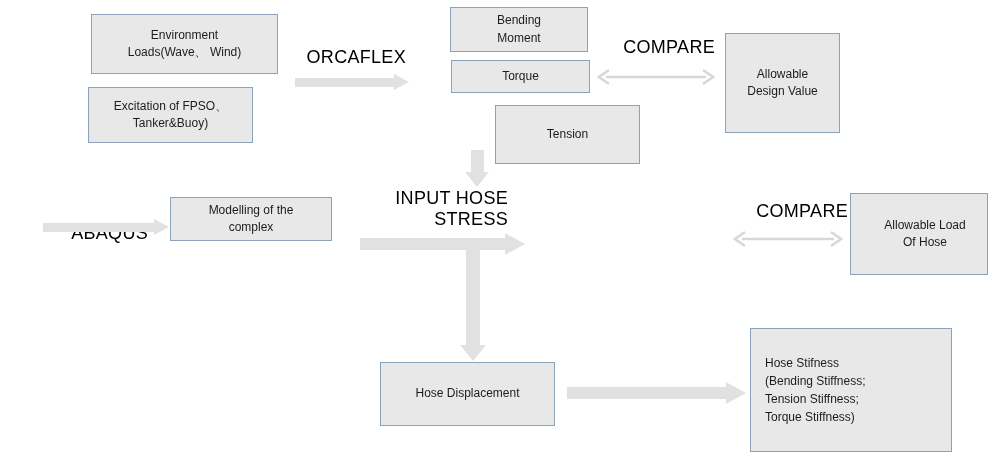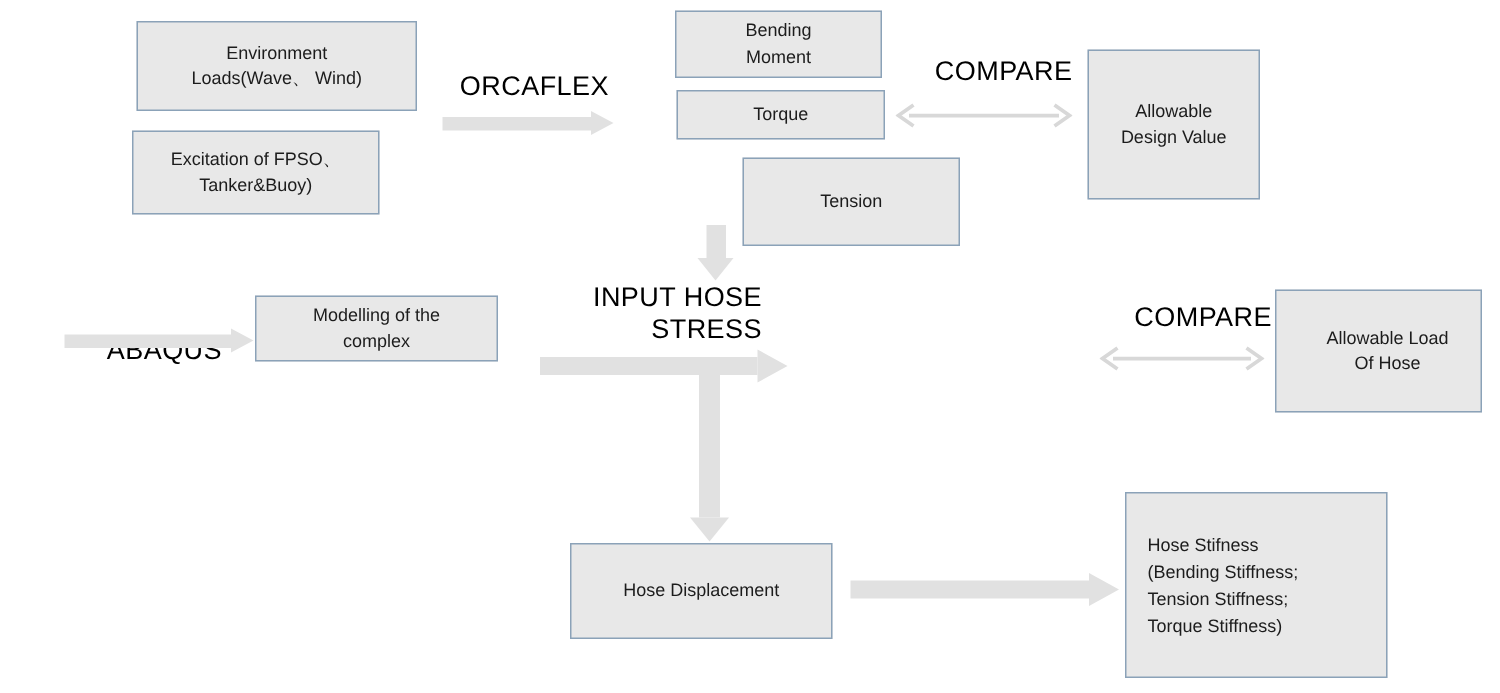--- a/index.html
+++ b/index.html
@@ -138,18 +138,18 @@
   </svg>
 
   <div class="box" style="left:850px; top:193px; width:138px; height:82px;padding-left:12px;">Allowable Load
 Of Hose</div>
 
   <div class="box" style="left:380px; top:362px; width:175px; height:64px;">Hose Displacement</div>
   <div class="ar thick" style="left:567px; top:382px; width:179px; height:22px;">
       <div class="sh"></div>
       <div class="hd"></div>
     </div>
-  <div class="box align-left" style="left:750px; top:328px; width:175px; height:124px;">Hose Stifness
+  <div class="box align-left" style="left:750px; top:328px; width:202px; height:124px;">Hose Stifness
 (Bending Stiffness;
 Tension Stiffness;
 Torque Stiffness)</div>
 
 </div>
 
 </body></html>

